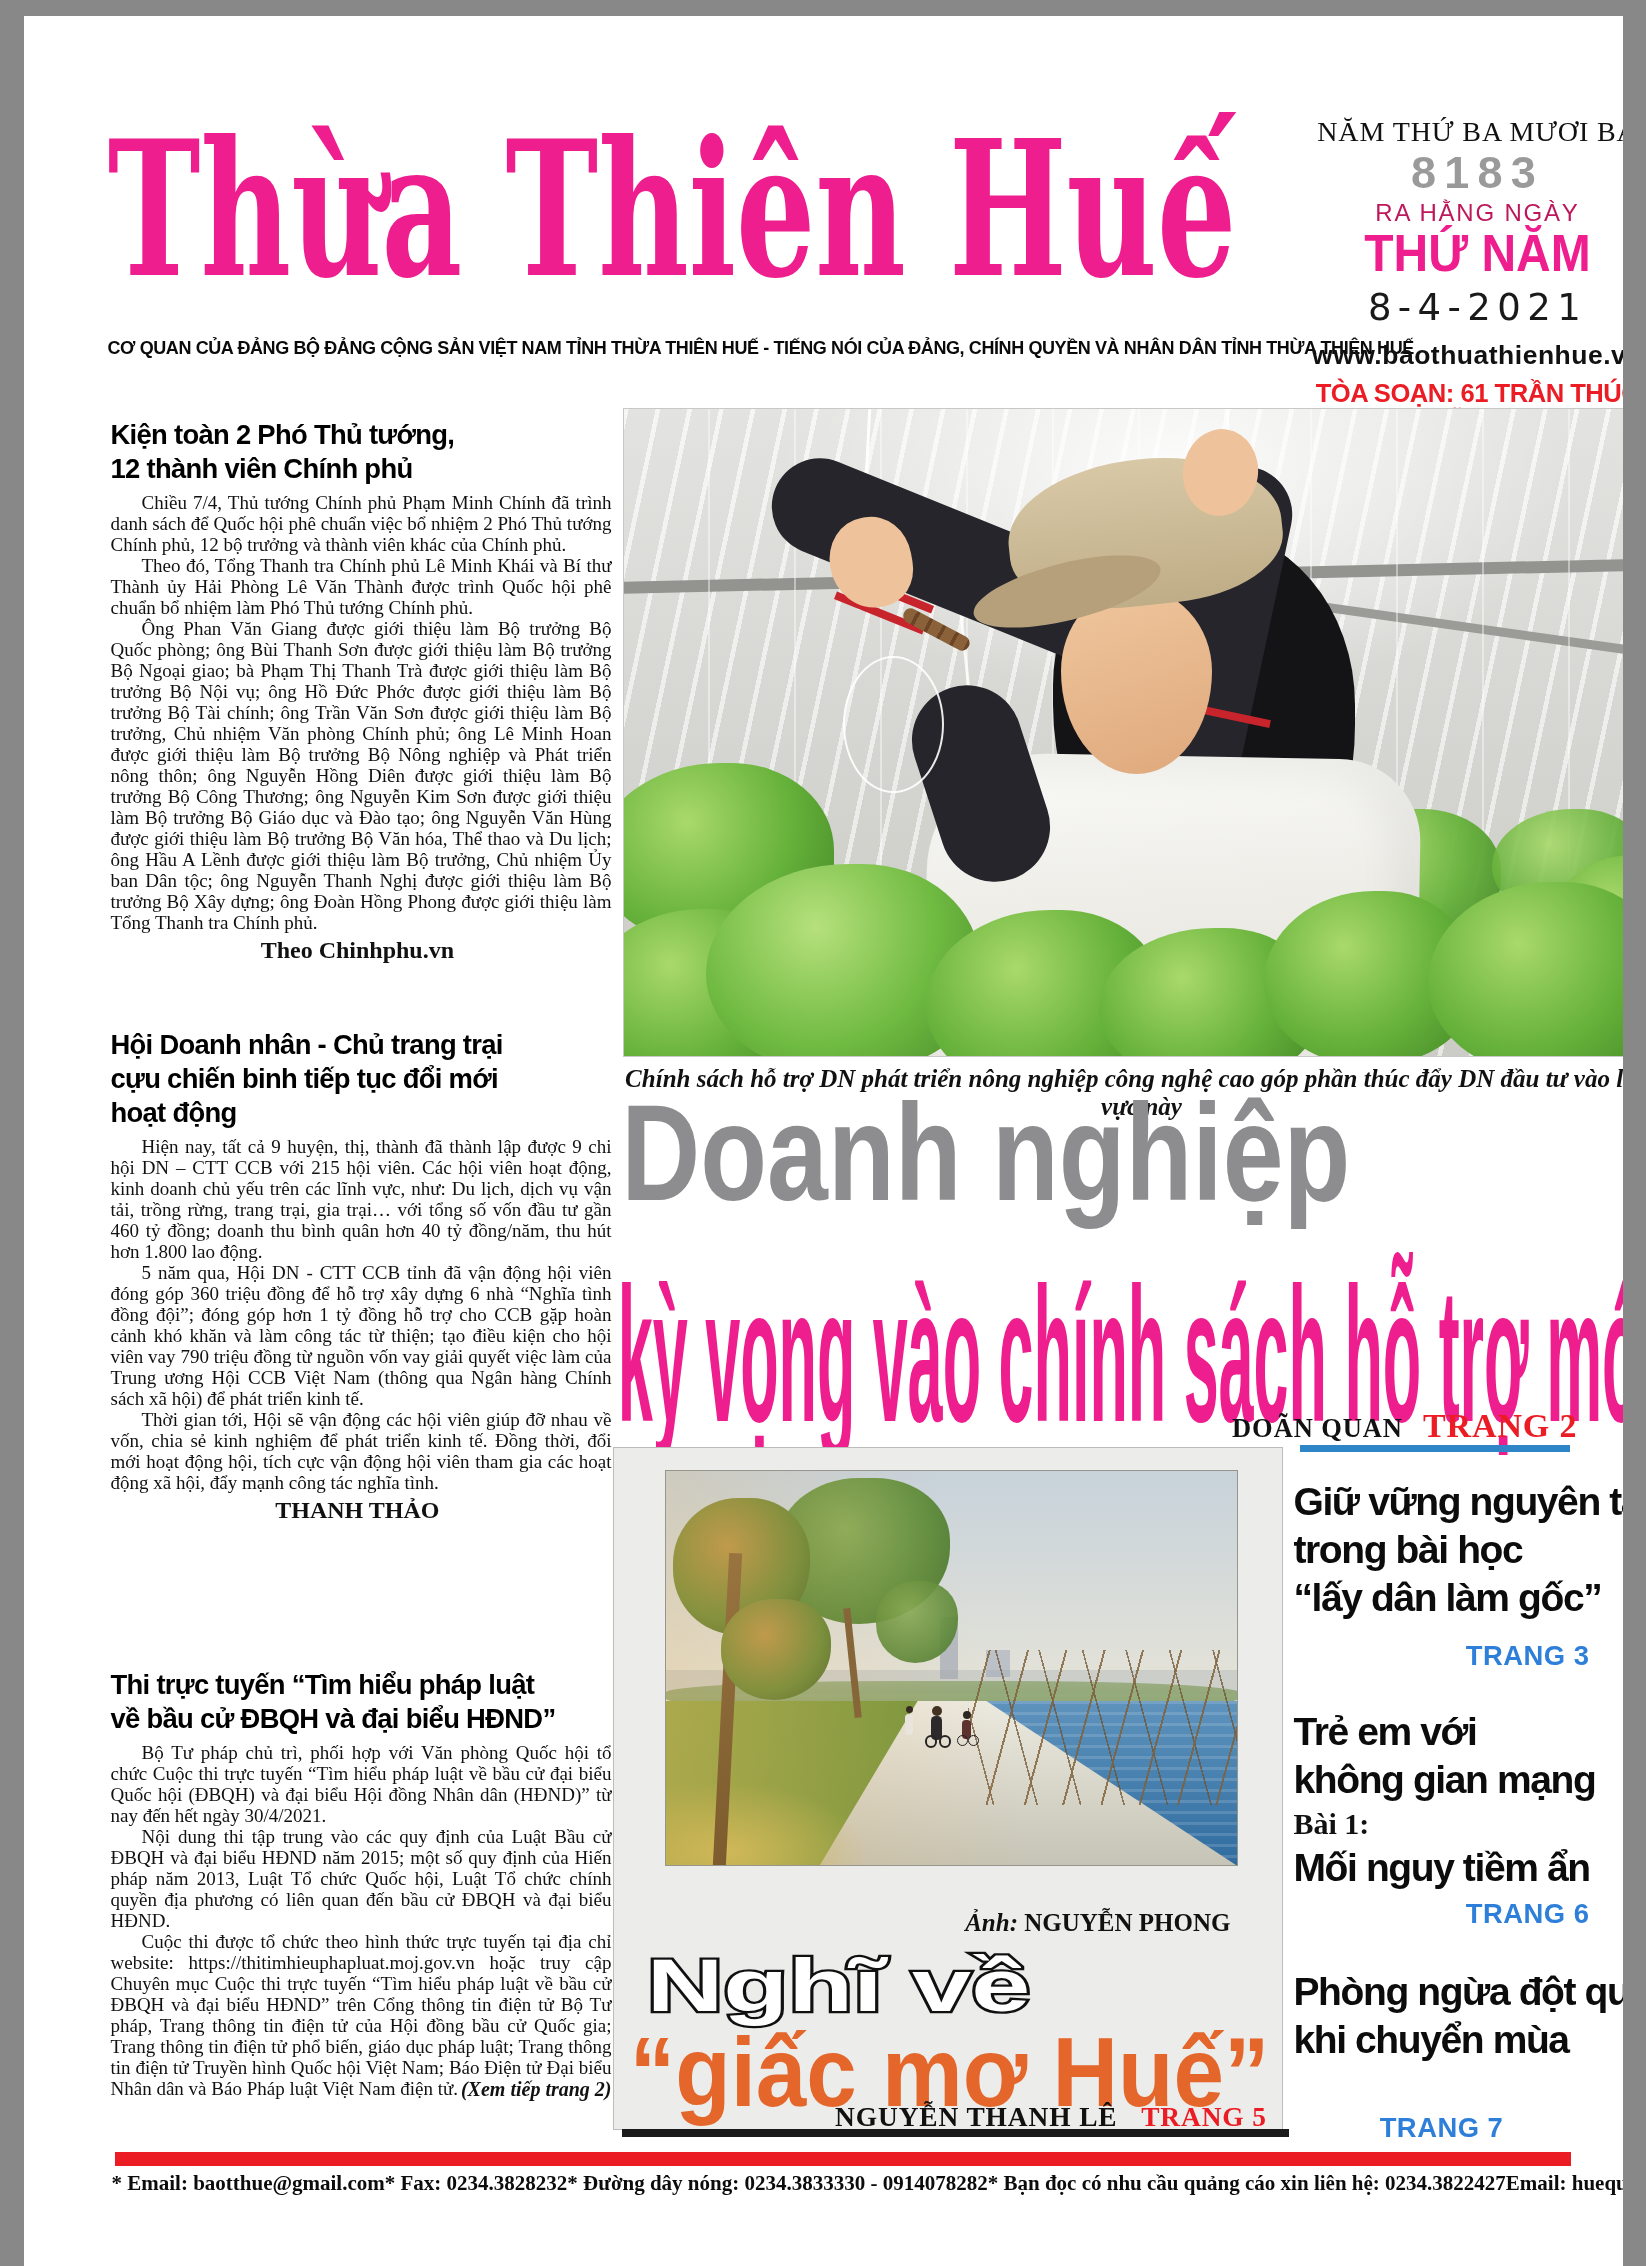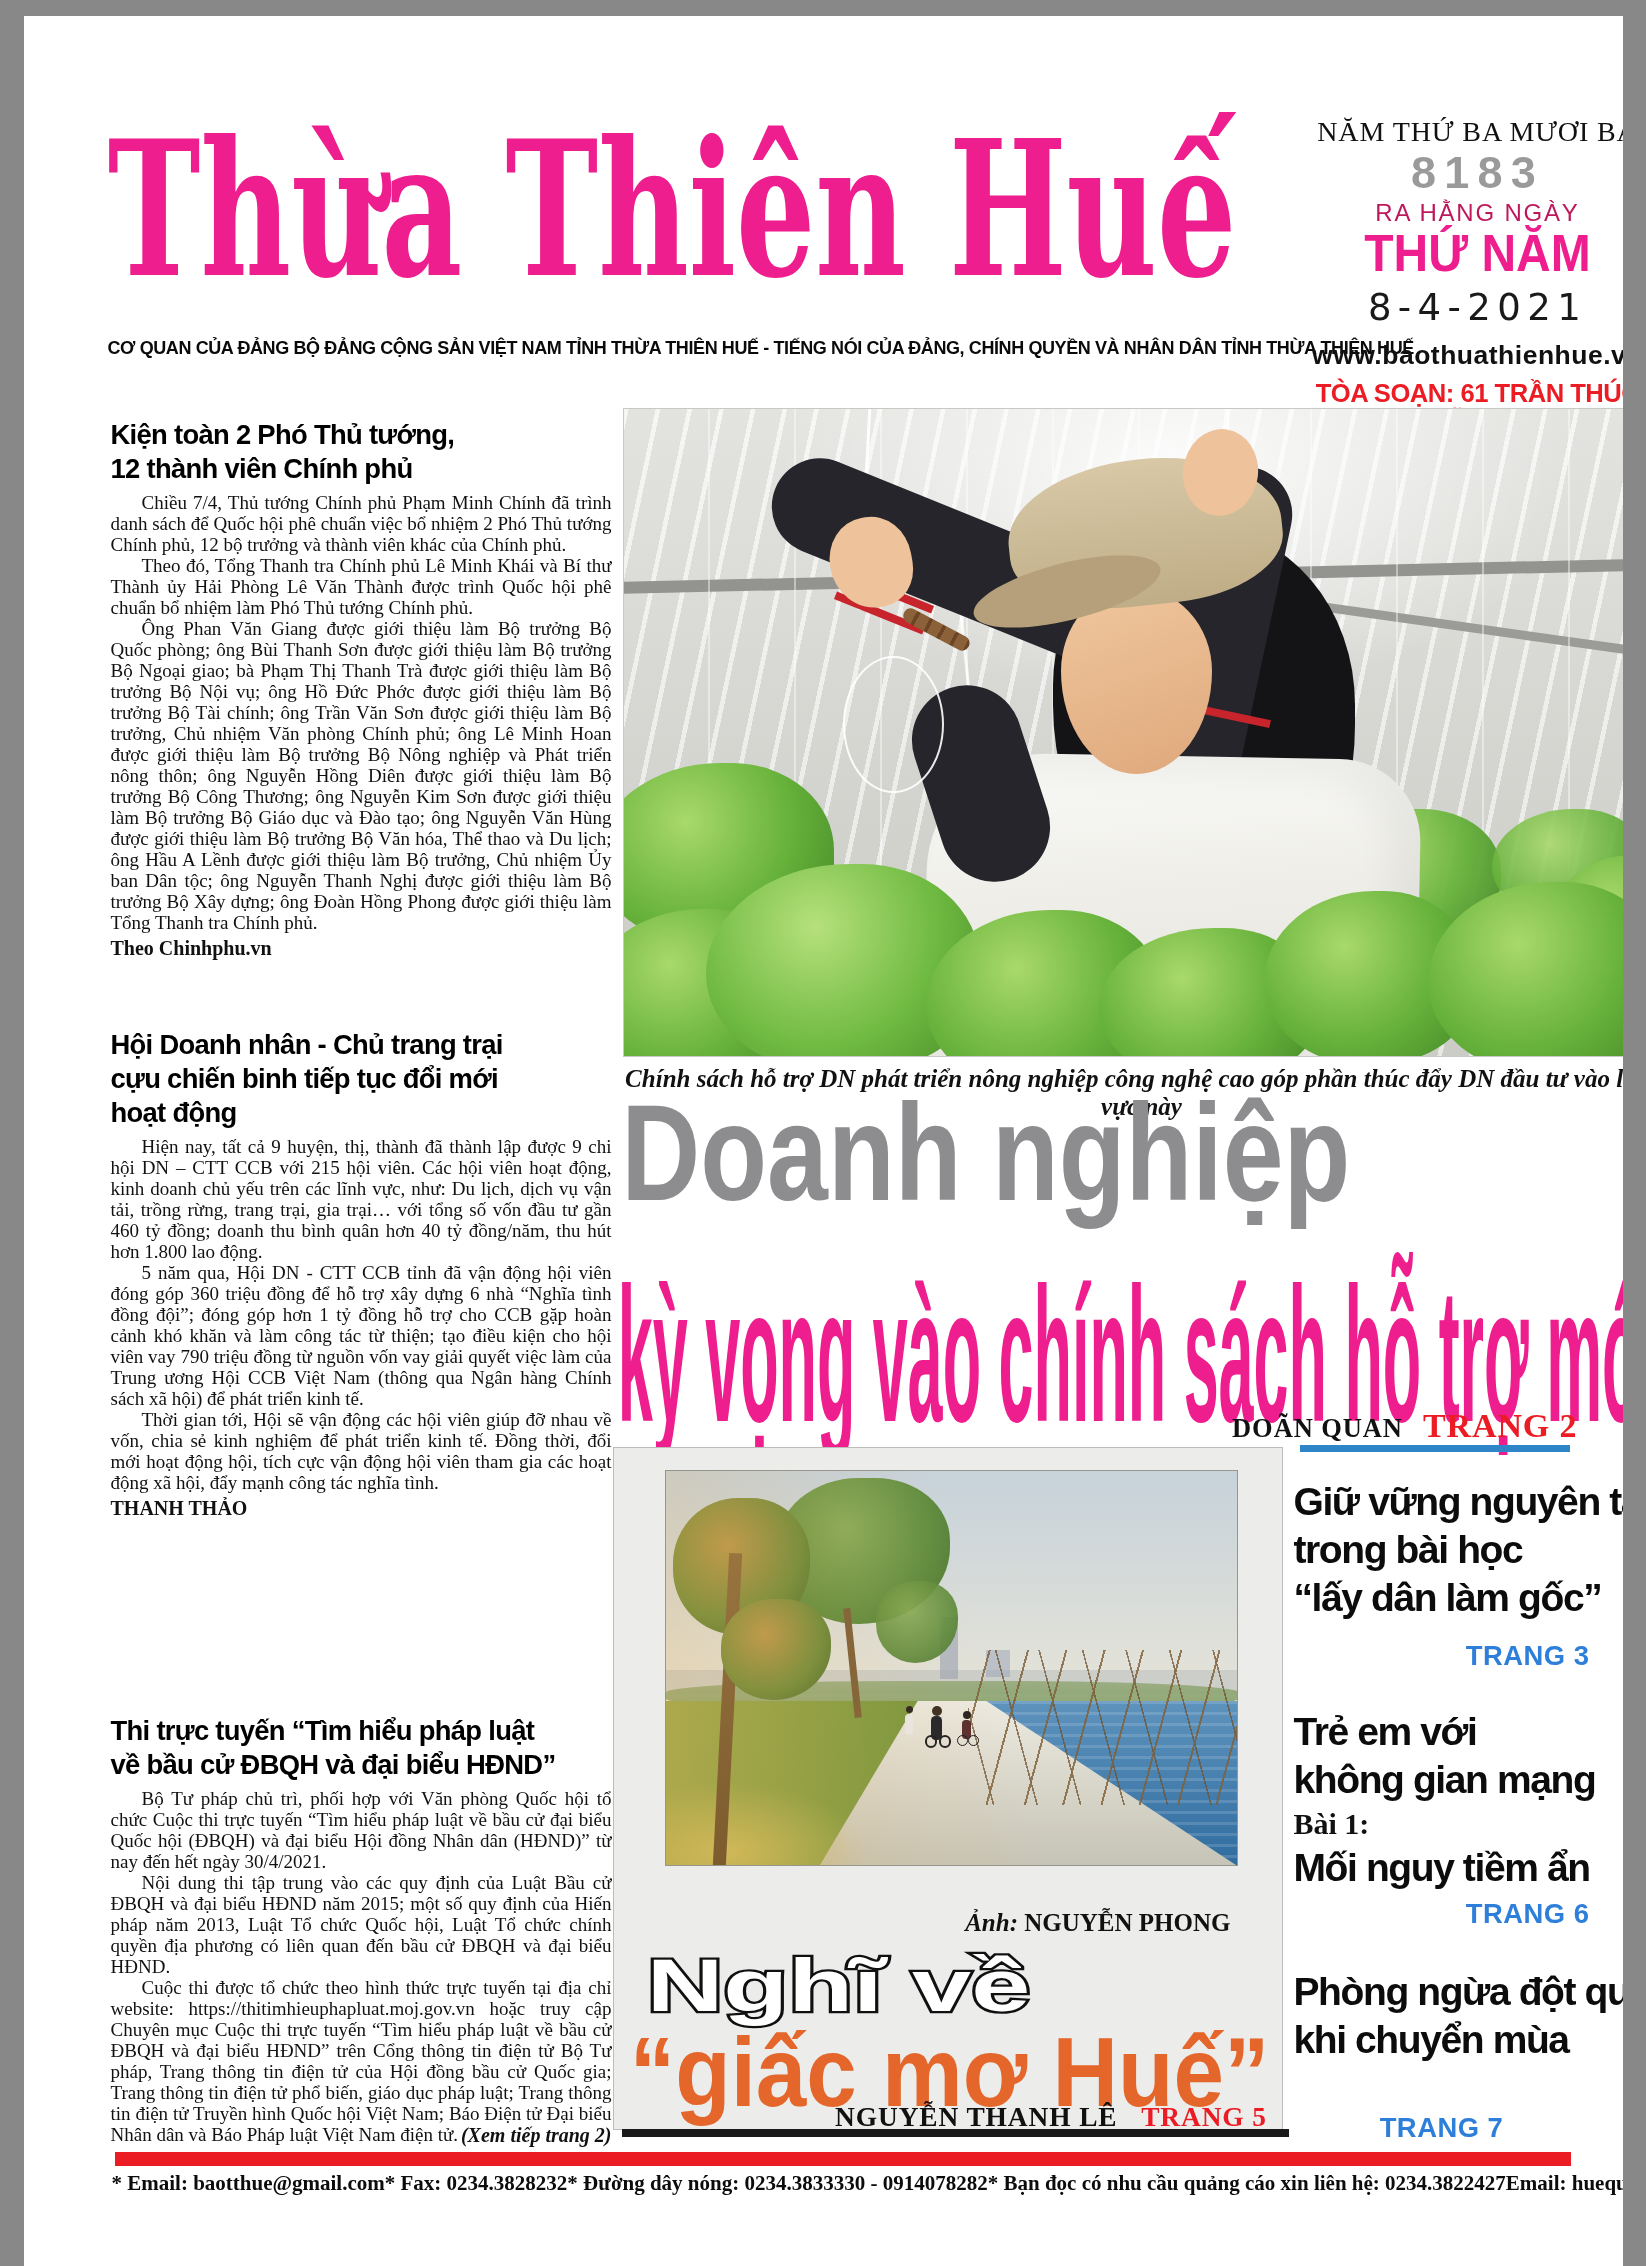--- a/index.html
+++ b/index.html
@@ -26,25 +26,25 @@
   .info-freq   { font-family:Liberation Sans, sans-serif; font-size:24px; letter-spacing:1.8px; color:#be185d; margin-top:4.6px; }
   .info-weekday{ color:#ee1e8f; font-family:"Liberation Sans", sans-serif; font-weight:bold; font-size:48px; letter-spacing:0; line-height:1.0; margin-top:2.7px; transform:scaleY(1.08); }
   .info-date   { font-family:"DejaVu Sans", sans-serif; font-size:37px; letter-spacing:6.4px; margin-top:8.2px; color:#1a1a1a; }
   .info-site   { font-family:"Liberation Sans", sans-serif; font-weight:bold; font-size:26.5px; margin-top:11px; letter-spacing:0.5px; }
   .info-addr   { color:#ec1c24; font-family:"Liberation Sans", sans-serif; font-weight:bold; font-size:25.6px; margin-top:7.3px; letter-spacing:-0.5px; }
   .info-phone  { color:#ec1c24; font-family:"Liberation Sans", sans-serif; font-weight:bold; font-size:25.6px; margin-top:4.6px; }
 
   
   .left-col { position:absolute; left:87px; top:402px; width:501px; height:1754px; }
   .article  { position:absolute; left:0; width:501px; }
-  .a1 { top:0; } .a2 { top:610px; } .a3 { top:1296px; }
+  .a1 { top:0; } .a2 { top:610px; } .a3 { top:1250px; }
   .art-title { font-family:"Liberation Sans", sans-serif; font-weight:bold; font-size:27.4px; line-height:34px; letter-spacing:-0.7px; color:#000; margin-bottom:5.5px; }
   .art-title span { display:block; }
   .art-body p { text-indent:31px; text-align:justify; font-size:19px; line-height:21px; }
-  .art-byline { text-align:left; font-weight:bold; font-size:20px; margin-top:4.6px; padding-right:7.3px; }
+  .art-byline { text-align:center; font-weight:bold; font-size:24px; margin-top:4.6px; padding-right:7.3px; }
   .continuation { text-align:right; font-style:italic; font-weight:bold; font-size:20px; margin-top:-21px; }
 
   
   .photo-main { position:absolute; left:599px; top:392px; width:1038px; height:649px;
     overflow:hidden; border:0.9px solid #c8c8c4;
     background:linear-gradient(180deg,#ececea,#dadad6 55%,#d0d0ca); }
   .photo-main > div { position:absolute; }
   .p1-sheet { inset:0; background:repeating-linear-gradient(102deg, rgba(255,255,255,0.5) 0 4.6px, rgba(185,185,180,0.18) 4.6px 31px); }
   .p1-glow  { left:137px; top:0; width:822px; height:292px; background:radial-gradient(ellipse at 50% 20%, rgba(255,255,255,0.9), rgba(255,255,255,0) 70%); }
   .p1-beam  { left:-9.1px; top:161px; width:1060px; height:12px; background:#93938f; transform:rotate(-1.3deg); }

